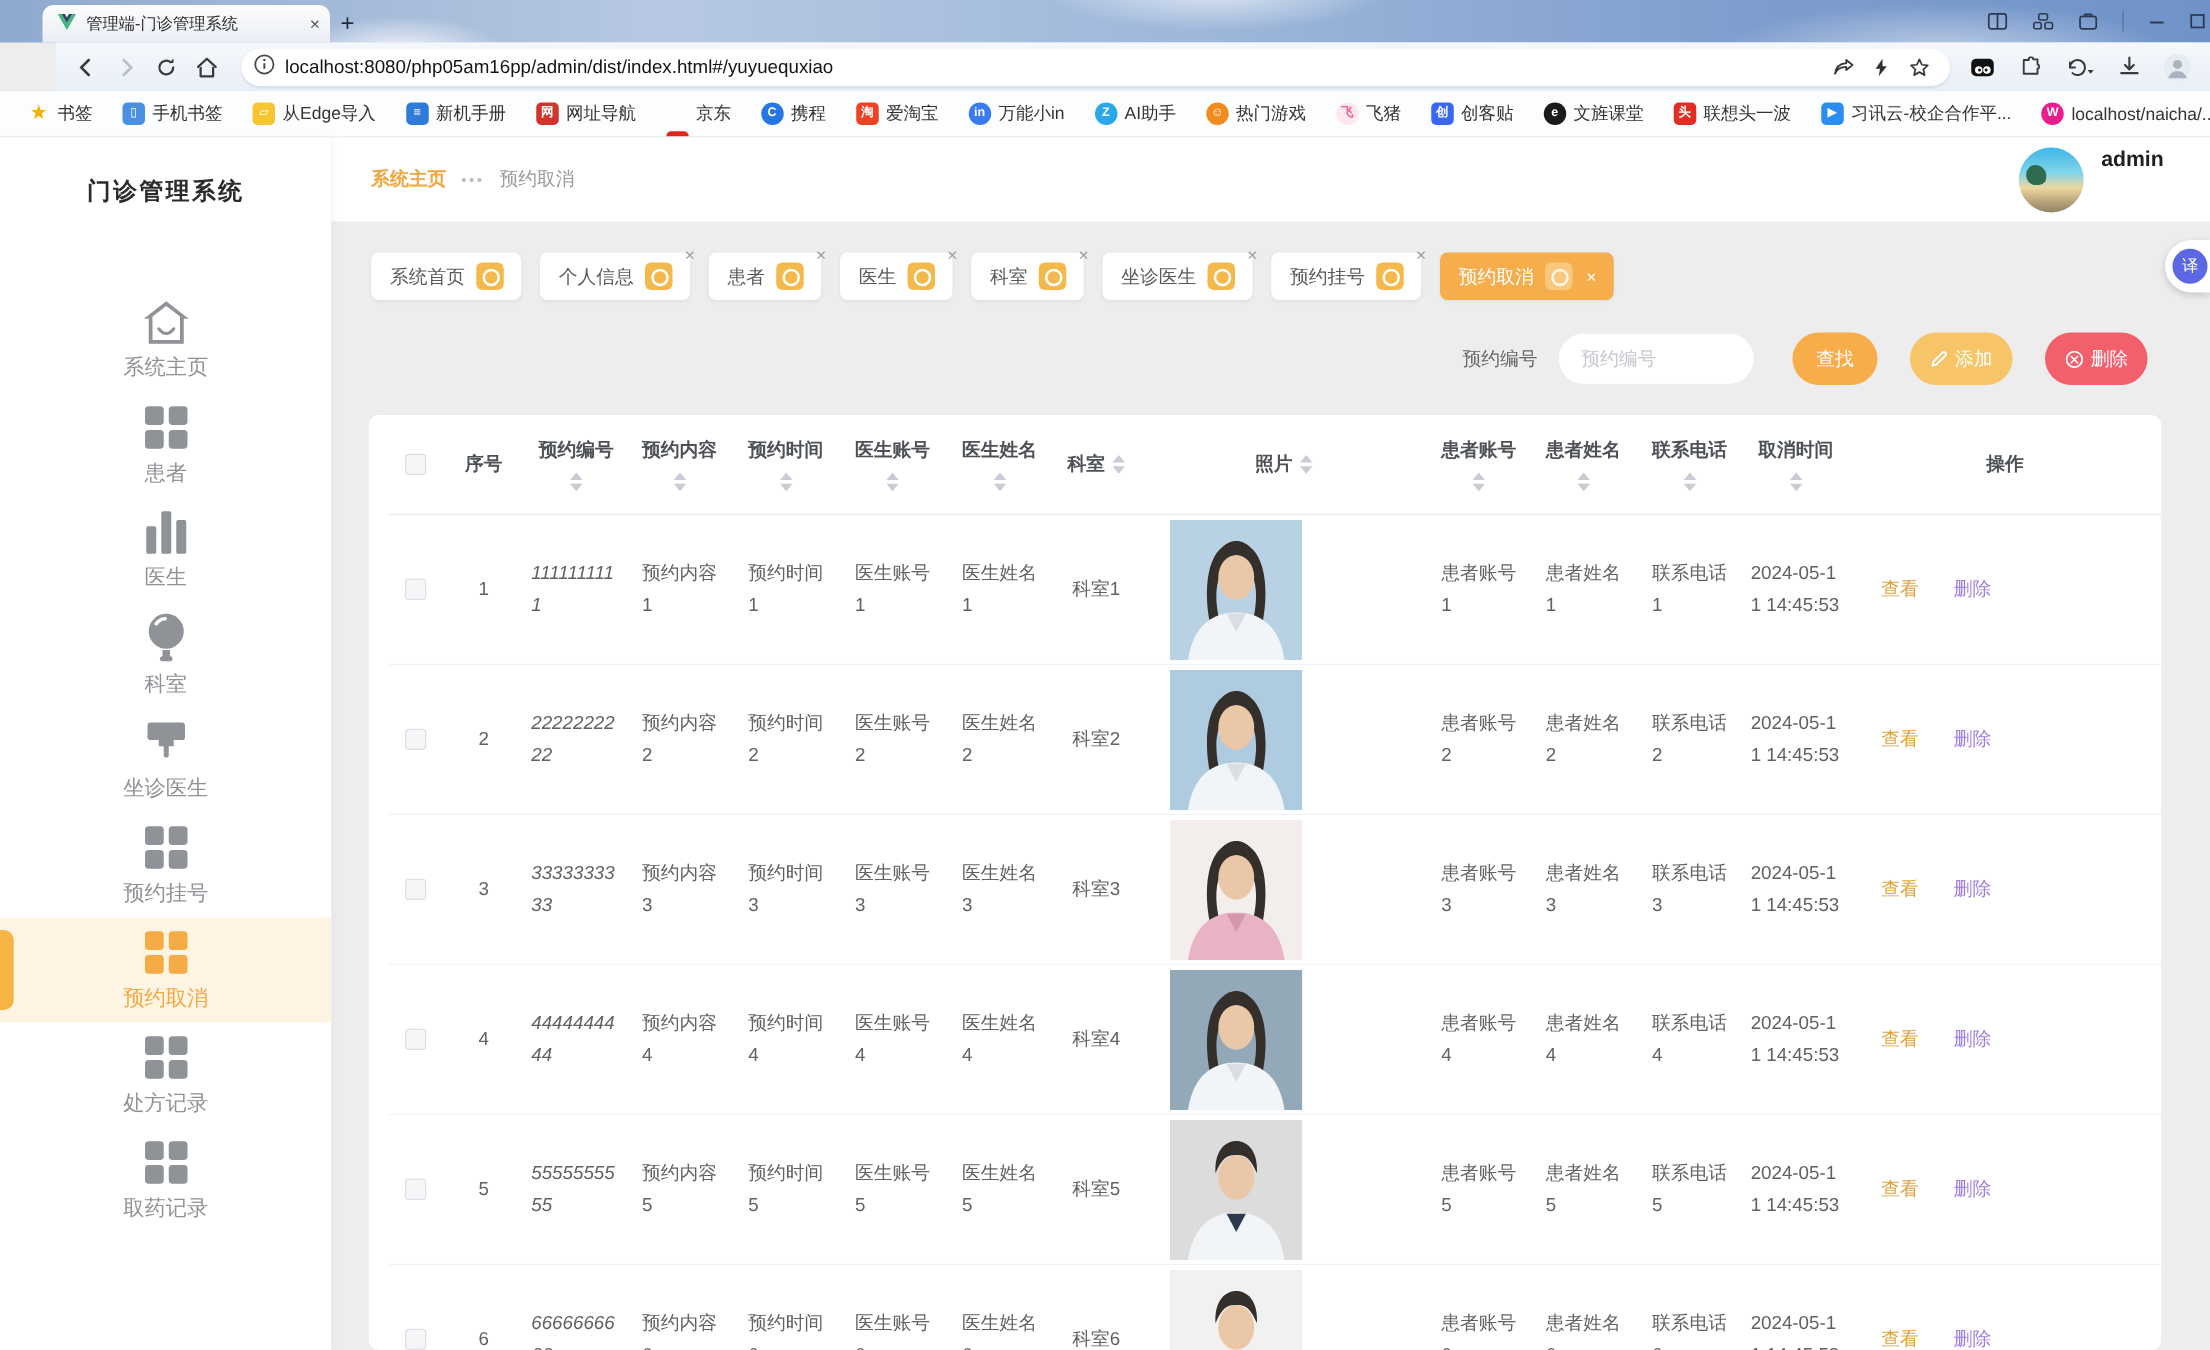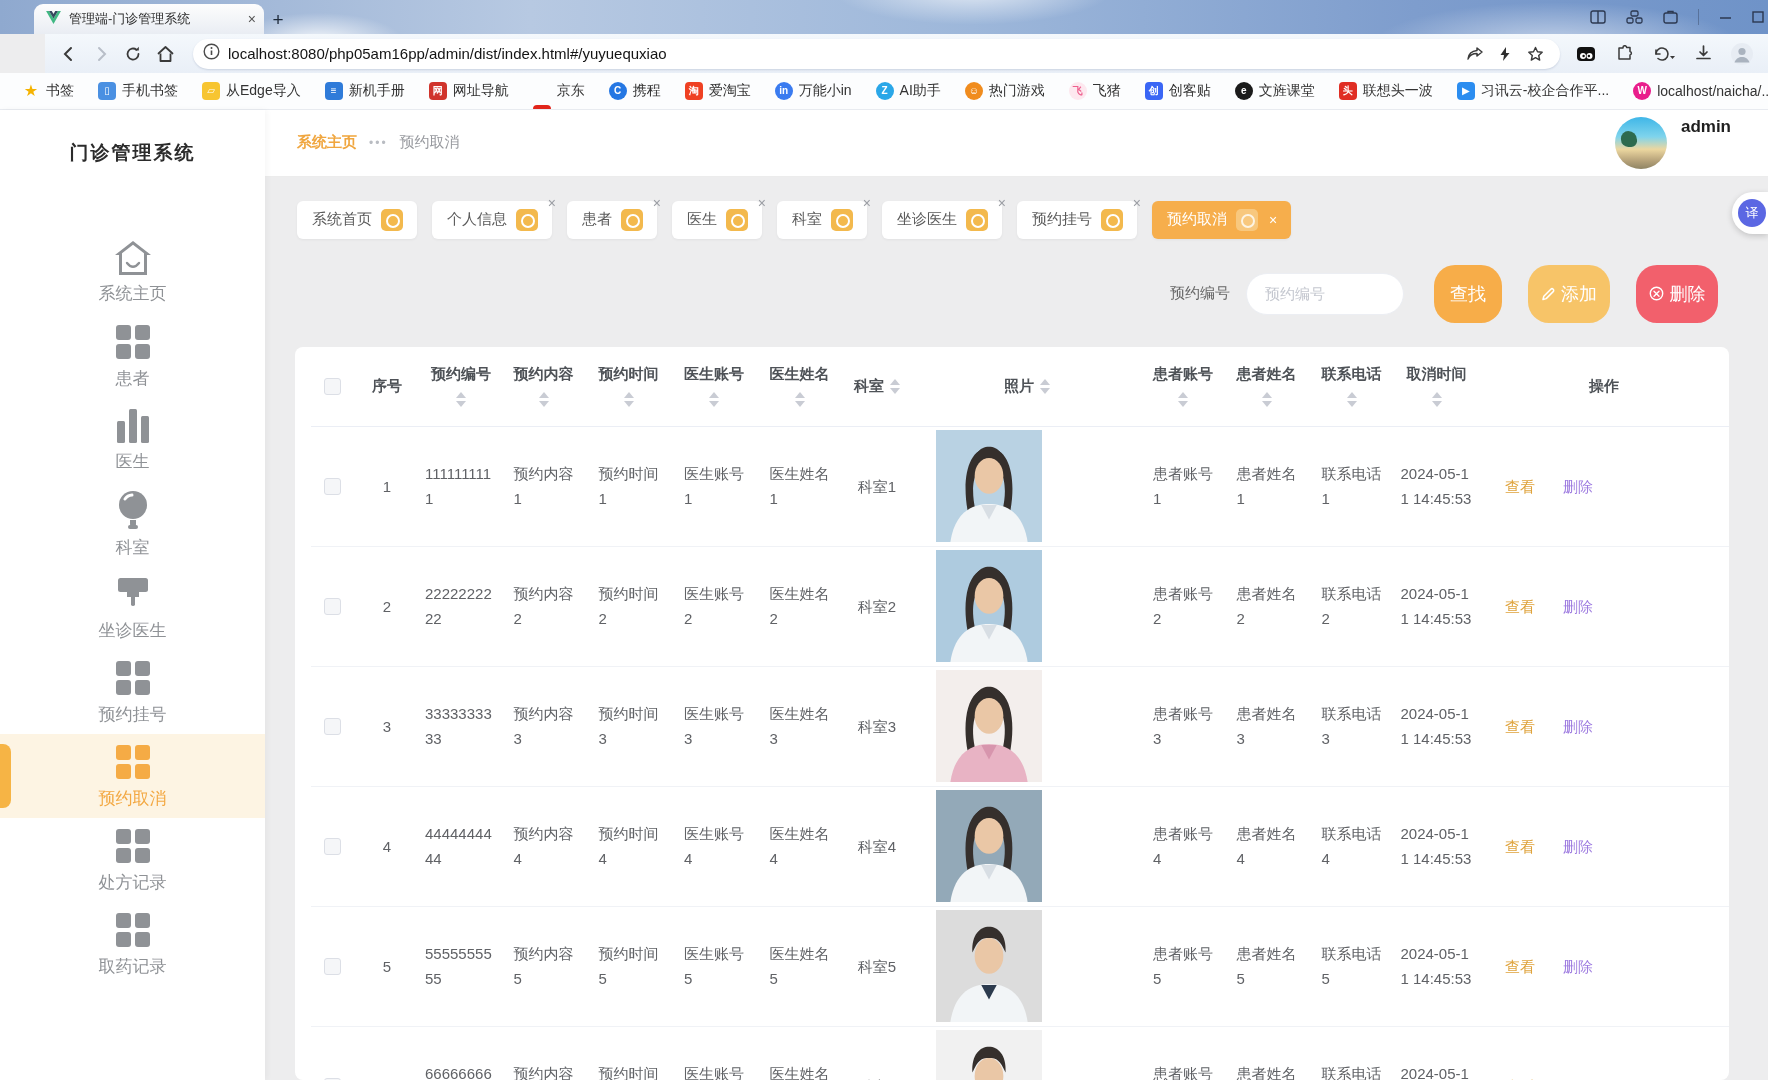--- a/index.html
+++ b/index.html
@@ -80,21 +80,21 @@
   .chip.active { background:#f6ae4c; color:#fff; }
   .chip.active .chip-ic { background:#f8c87e; }
   .chip.active .chip-ic::after { border-color:#fdf4e3; }
   .chip.active .chip-close { color:#fff; top:4px; right:6px; position:static; margin-left:2px; }
 
   .toolbar { display:flex; align-items:center; justify-content:flex-end; gap:0; padding:26px 50px 0 0; }
   .search-label { font-size:15px; color:#666; margin-right:16px; }
   .search-input { width:158px; height:42px; border:1px solid #eceef3; border-radius:21px; background:#fff;
     padding:0 18px; font-size:15px; color:#333; outline:none; }
   .search-input::placeholder { color:#c4c7cf; }
-  .btn { height:58px; border:none; border-radius:21px; color:#fff; font-size:18px; display:flex;
+  .btn { height:42px; border:none; border-radius:21px; color:#fff; font-size:15px; display:flex;
     align-items:center; justify-content:center; gap:6px; cursor:pointer;
     font-family:"Liberation Sans","DejaVu Sans",sans-serif; }
   .btn-find { width:68px; background:#f7ad49; margin-left:30px; }
   .btn-add { width:82px; background:#f7c468; margin-left:26px; }
   .btn-del { width:82px; background:#f2606c; margin-left:26px; }
 
   
   .card { margin:24px 0 0 30px; width:1434px; background:#fff; border-radius:8px; overflow:hidden;padding-left:16px; }
   .thead-row, .trow { display:grid;
     grid-template-columns:42px 68px 80px 85px 85px 86px 85px 70px 230px 82px 85px 85px 85px 1fr;
@@ -106,21 +106,21 @@
   .th.sort-none { cursor:default; }
   .carets { display:flex; flex-direction:column; align-items:center; gap:3px; }
   .caret { width:0; height:0; border-left:5px solid transparent; border-right:5px solid transparent; }
   .caret.up { border-bottom:6px solid #c9ccd4; }
   .caret.down { border-top:6px solid #c9ccd4; }
 
   .trow { height:120px; border-bottom:1px solid #f0f2f6; }
   .cell { display:flex; justify-content:center; align-items:center; text-align:center;
     font-size:15px; color:#606266; line-height:1.7; }
   .checkbox { width:17px; height:17px; border:1px solid #dcdfe6; background:#f5f6f8; border-radius:3px; cursor:pointer; }
-  .wnum { display:inline-block; width:72px; word-break:break-all; text-align:left; }
+  .wnum { display:inline-block; width:72px; word-break:break-all; text-align:left;font-style:italic; }
   .w4 { display:inline-block; width:4em; word-break:break-all; text-align:left; }
   .wdate { display:inline-block; width:72px; word-break:break-all; text-align:left; }
   .c-photo { justify-content:flex-start; padding-left:24px; }
   .c-actions { justify-content:flex-start; padding-left:26px; gap:28px; }
   .link-view { color:#dfa33c; cursor:pointer; }
   .link-del { color:#9e7ce0; cursor:pointer; }
 
   .photo { width:106px; height:112px; display:block; overflow:hidden; }
   .photo svg { width:100%; height:100%; }
   .p-bg { fill:var(--pbg,#cfd8df); }

